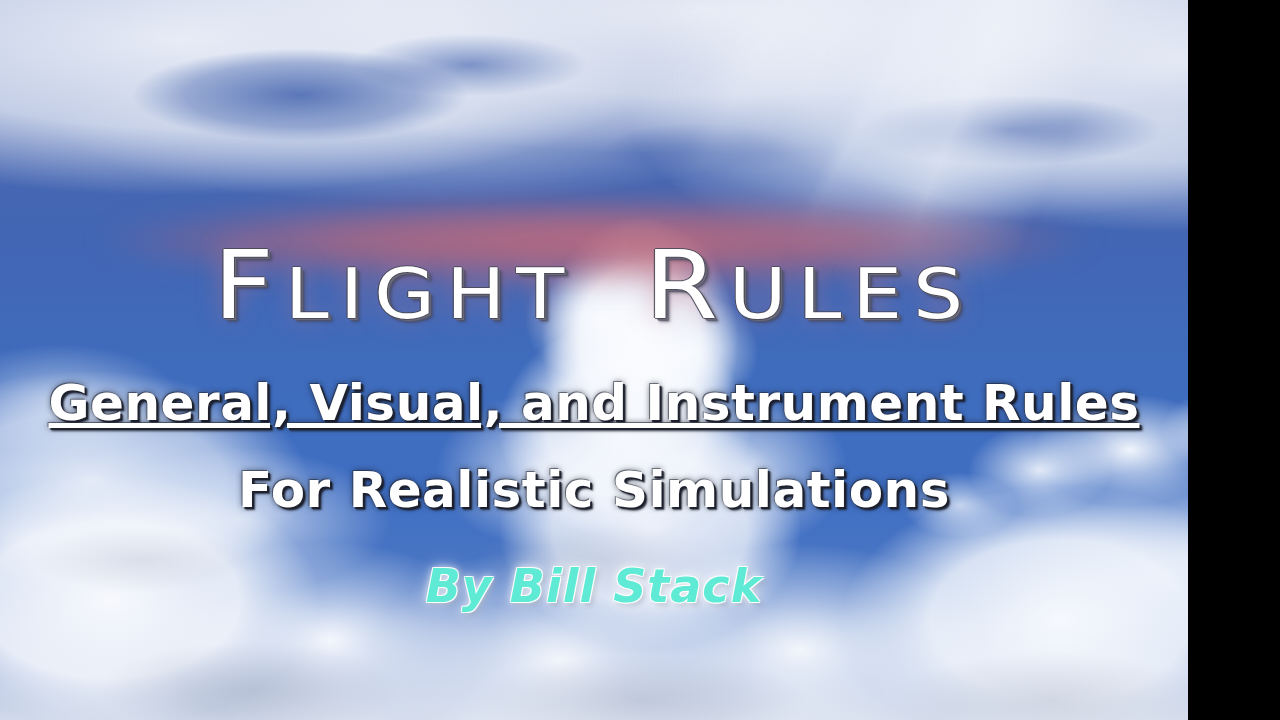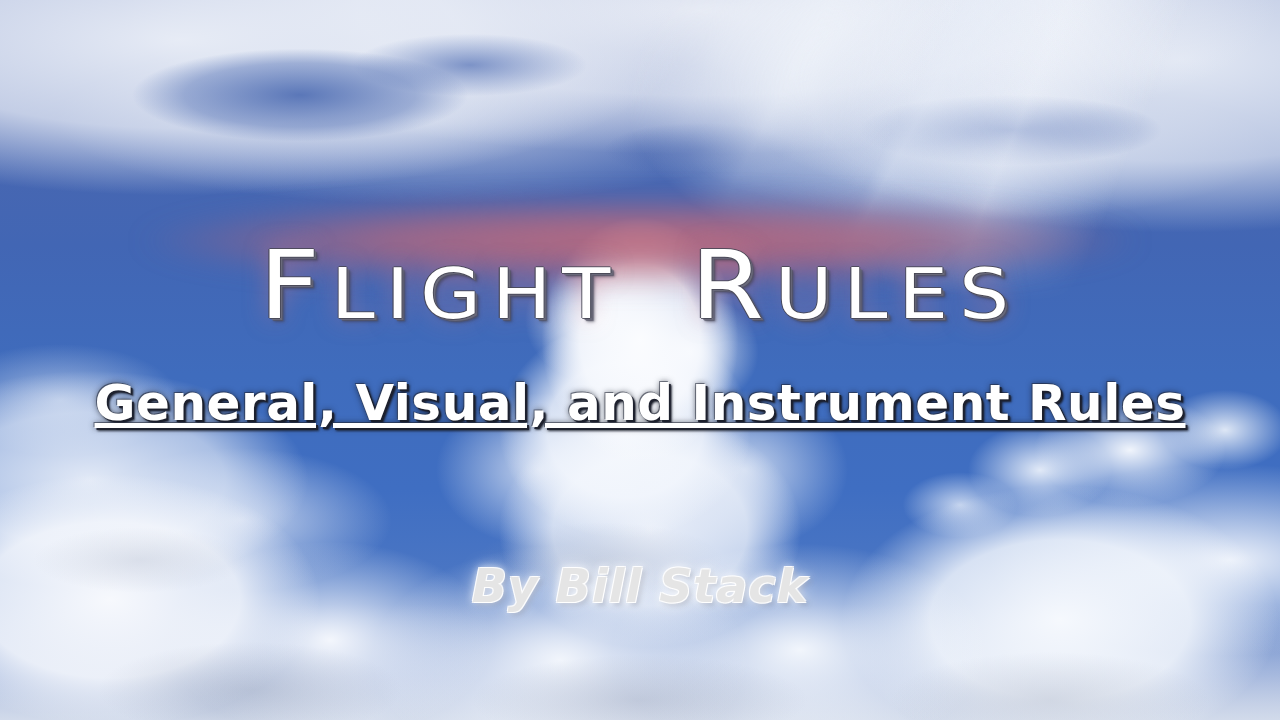--- a/index.html
+++ b/index.html
@@ -3,21 +3,21 @@
 <meta charset="utf-8">
 <title>Flight Rules</title>
 <style>
   html, body {
     margin: 0;
     padding: 0;
     background: #000;
   }
   #slide {
     position: relative;
-    width: 1280px;
+    width: 1188px;
     height: 720px;
     overflow: hidden;
     font-family: "Liberation Sans", sans-serif;
     background-color: #4b68b2;
     user-select: none;
   }
 
   
   .sky-layer {
     position: absolute;
@@ -207,21 +207,21 @@
     position: absolute;
     left: 0;
     right: 0;
     top: 559px;
     text-align: center;
     font-family: "DejaVu Sans", sans-serif;
     font-weight: bold;
     font-style: italic;
     font-size: 46px;
     letter-spacing: 1px;
-    color: #e5e5e5;
+    color: #5eead4;
     text-shadow:
        1px 1px 0 rgba(255,255,255,.95),
       -1px -1px 0 rgba(255,255,255,.80),
        1px -1px 0 rgba(255,255,255,.80),
       -1px  1px 0 rgba(255,255,255,.80),
        0 0 9px rgba(255,255,255,.85),
        0 0 18px rgba(255,255,255,.55),
        3px 3px 5px rgba(60,70,96,.35);
   }
 </style>
@@ -243,17 +243,18 @@
 
   <div id="content">
 
     <div id="title-wrap">
       <div id="title-glow"></div>
       <h1 id="main-title"><span class="cap">F</span><span class="sm">LIGHT</span><span class="gap">&nbsp;</span><span class="cap">R</span><span class="sm">ULES</span></h1>
     </div>
 
     <div class="subtitle" id="subtitle-line-1">General, Visual, and Instrument Rules</div>
 
+    <div class="subtitle" id="subtitle-line-2">For Realistic Simulations</div>
 
     <div id="byline">By Bill Stack</div>
 
   </div>
 </div>
 
 </body></html>

